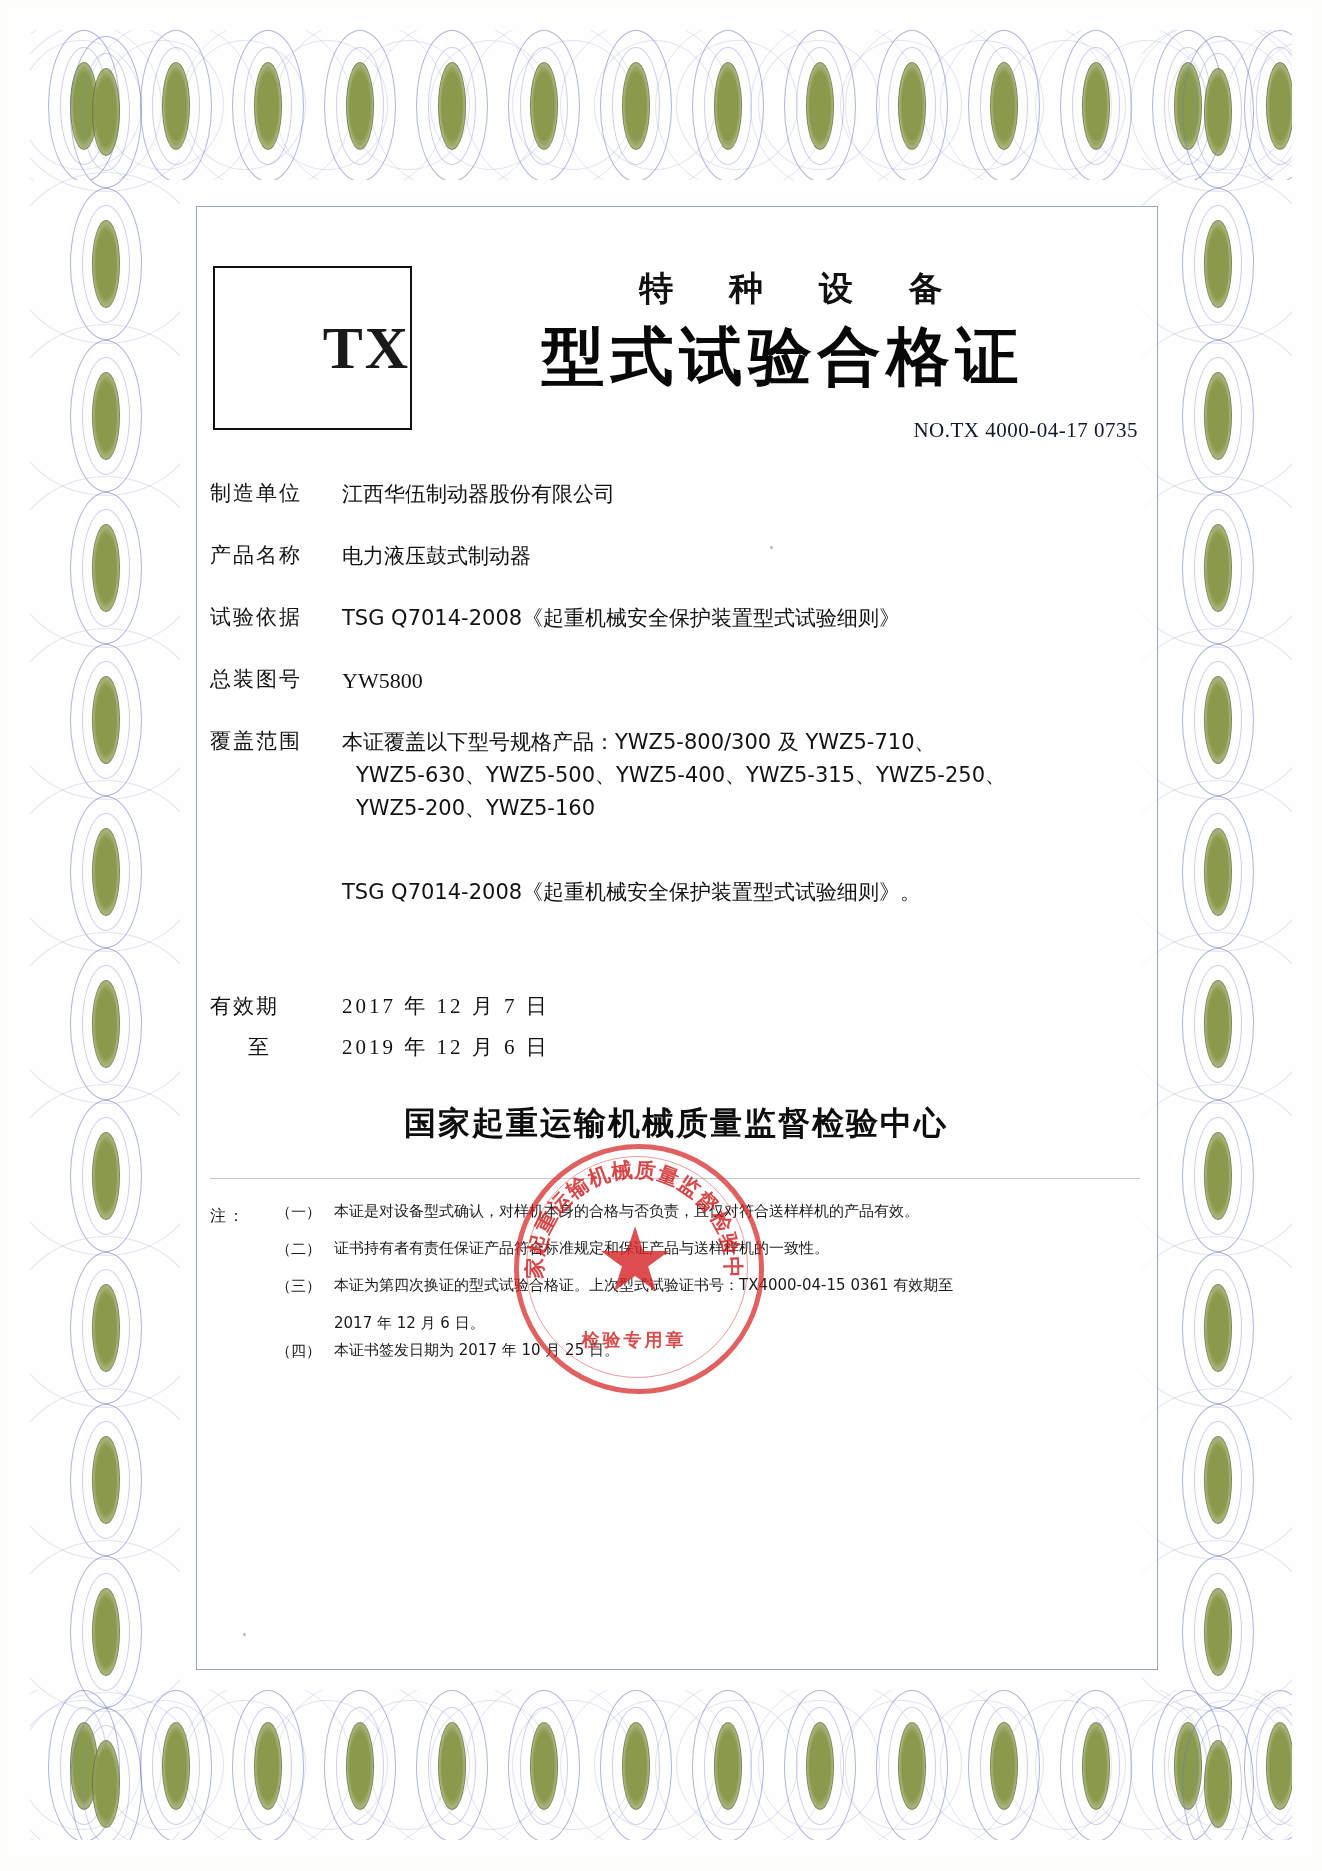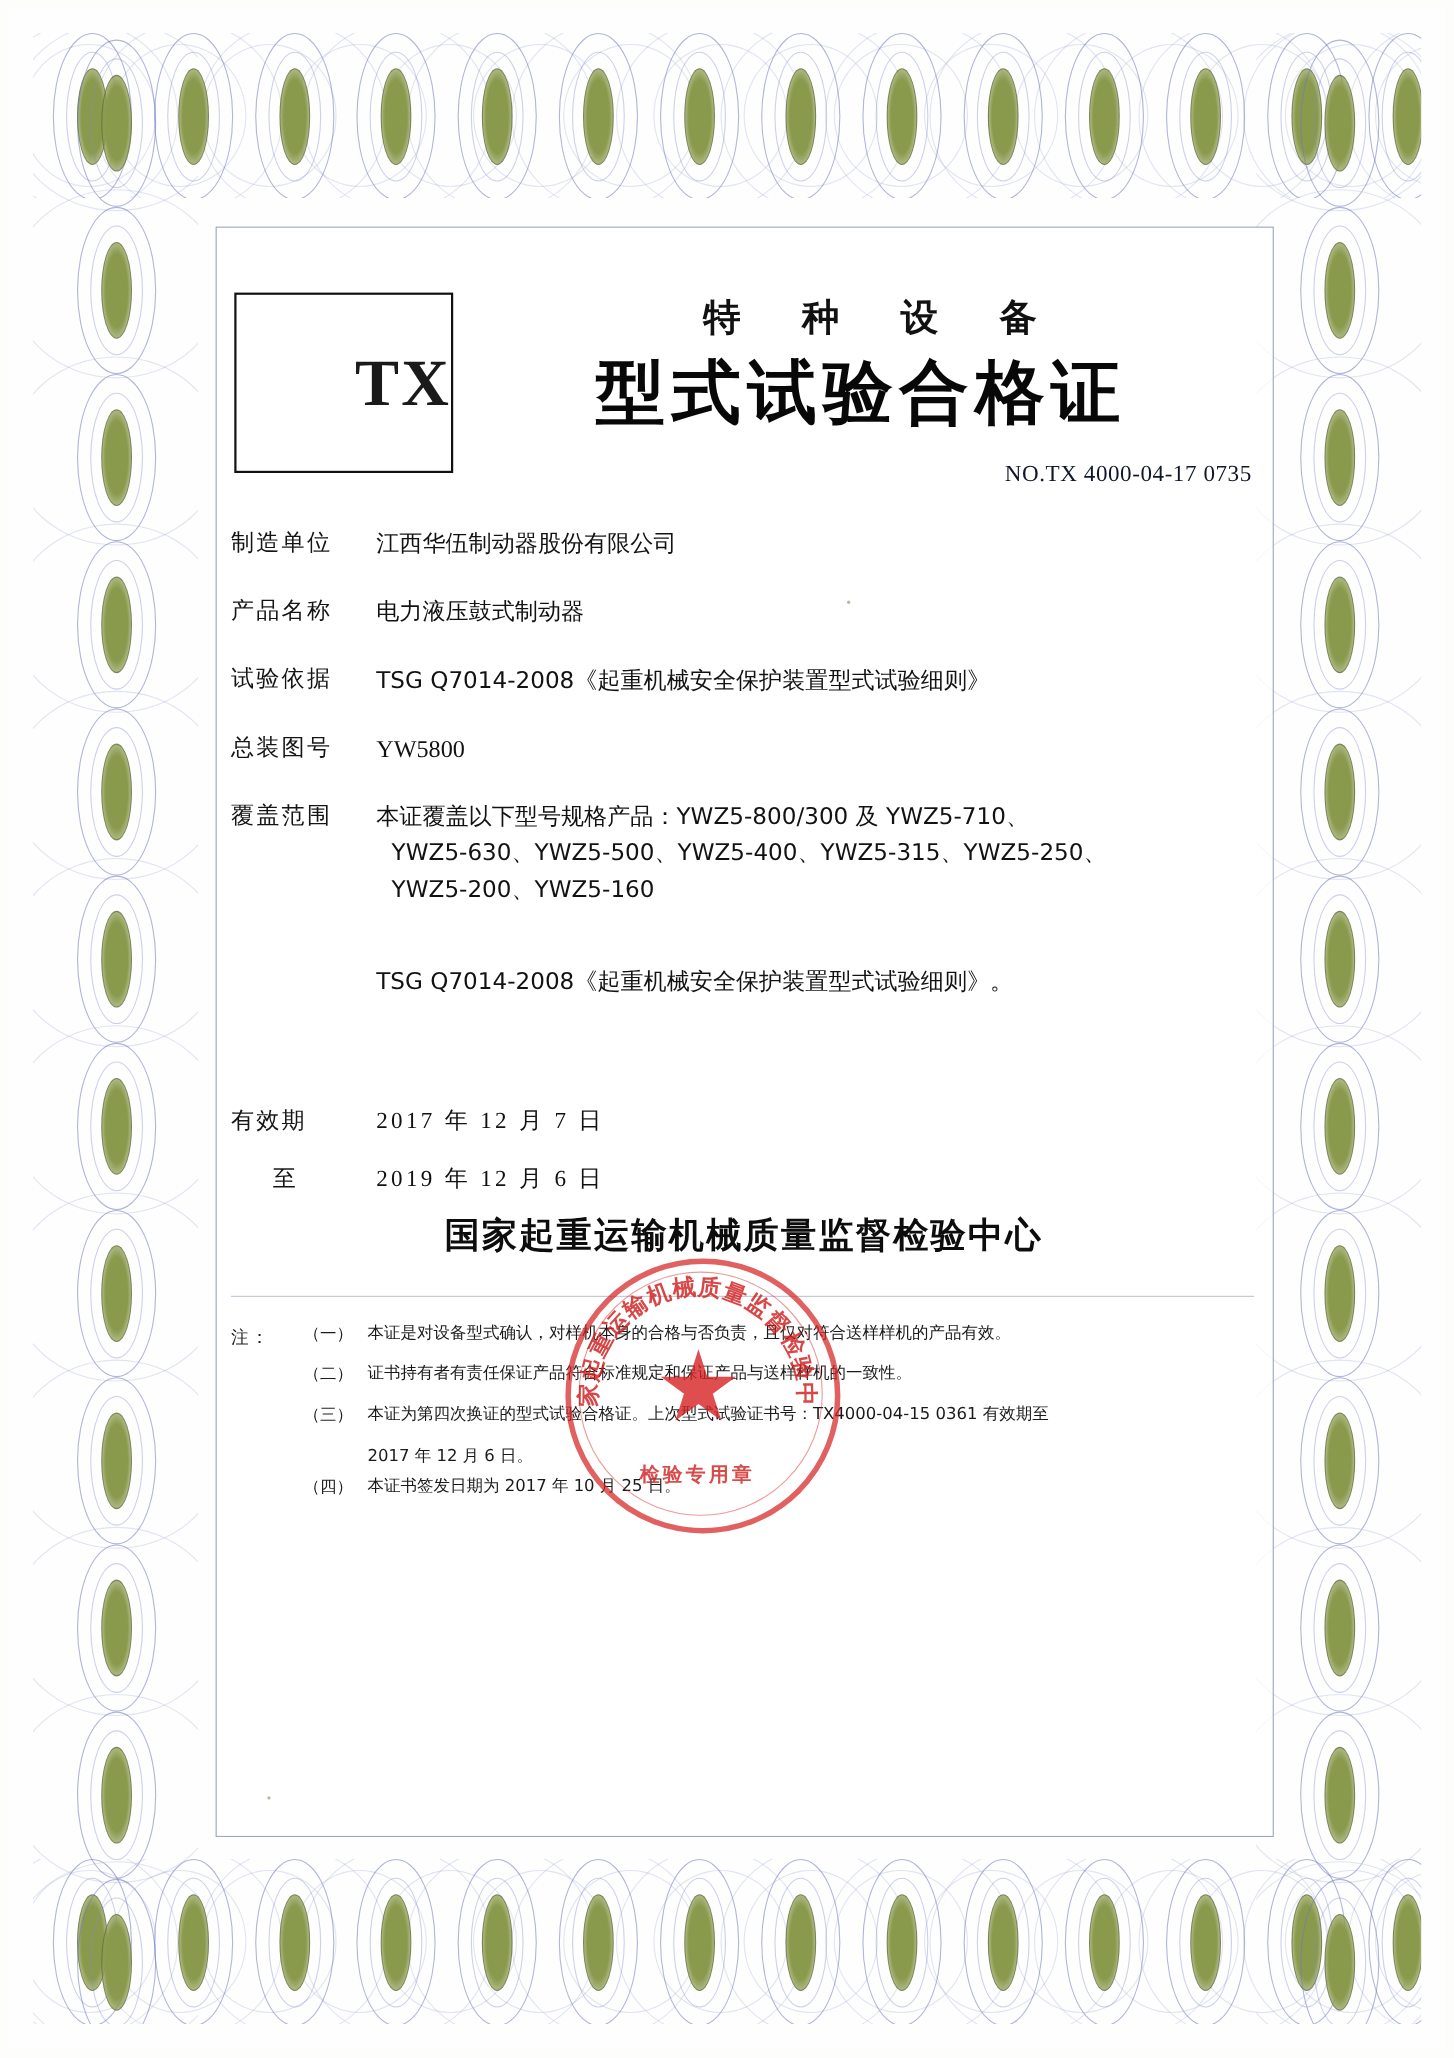--- a/index.html
+++ b/index.html
@@ -197,21 +197,20 @@
     letter-spacing: 2px;
     font-family: "DejaVu Sans", "Liberation Sans", sans-serif;
     color: #141414;
   }
   .validity-label.indent { padding-left: 38px; width: 94px; flex: 0 0 94px; }
   .date-text {
     font-size: 21px;
     letter-spacing: 3px;
     font-family: "Liberation Serif", serif;
     color: #111;
-    margin-top: 12px;
   }
 
   .issuer {
     position: absolute;
     left: 80px; top: 896px;
     width: 800px;
     text-align: center;
     font-size: 32px;
     letter-spacing: 2px;
     font-weight: 700;

